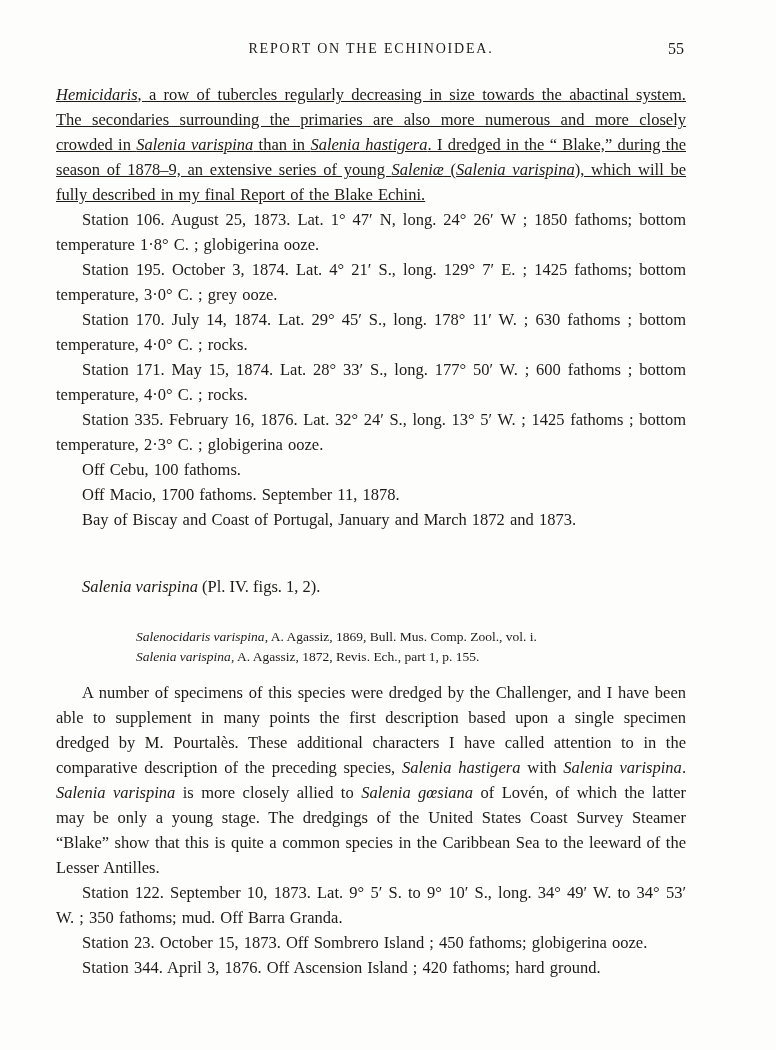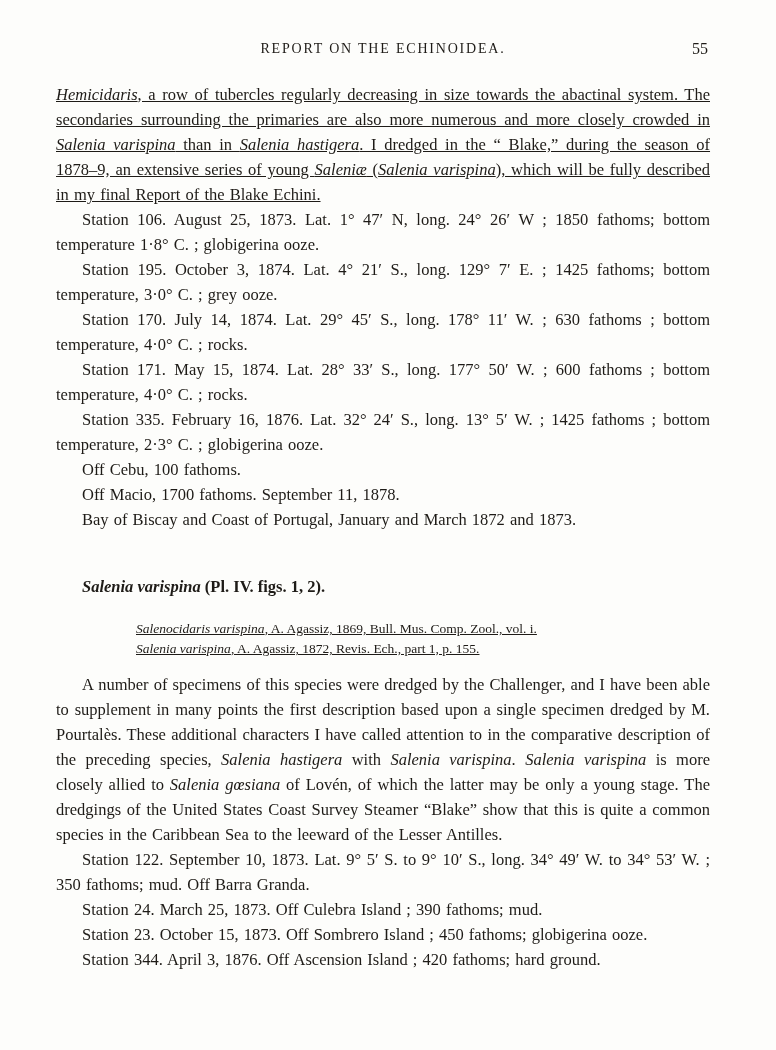--- a/index.html
+++ b/index.html
@@ -7,21 +7,21 @@
     padding: 0;
     background: #f4f3ef;
   }
   .page {
     position: relative;
     width: 776px;
     height: 1050px;
     box-sizing: border-box;
     margin: 0 auto;
     background: #fdfdfb;
-    padding: 40px 66px 0 56px;
+    padding: 40px 90px 0 56px;
     font-family: "Liberation Serif", "DejaVu Serif", serif;
     font-size: 16.5px;
     line-height: 25px;
     color: #1e1b17;
   }
   .running-header {
     position: relative;
     text-align: center;
     font-size: 14px;
     letter-spacing: 1.8px;
@@ -38,31 +38,29 @@
   }
   p { margin: 0; }
   .par {
     text-align: justify;
     text-indent: 26px;
     word-spacing: 1px;
   }
   .par.noindent { text-indent: 0; text-decoration: underline; }
   .heading {
     margin-top: 42px;
-    margin-bottom: 20px;
+    margin-bottom: 28px;
     text-indent: 26px;
     text-align: left;
-    font-weight: bold;
   }
   .cite {
     margin-left: 80px;
     font-size: 13.5px;
     line-height: 20px;
     text-align: left;
-    text-decoration: underline;
   }
   .after-cites { margin-top: 13px; }
   .it { font-style: italic; }
 </style>
 </head>
 <body>
 
 <main class="page">
 
   <header class="running-header">
@@ -83,17 +81,16 @@
   <p class="par"><span>Bay of Biscay and Coast of Portugal, January and March 1872 and 1873.</span></p>
 
   <p class="heading"><span class="it">Salenia varispina</span><span> (Pl. IV. figs. 1, 2).</span></p>
 
   <p class="cite"><span class="it">Salenocidaris varispina</span><span>, A. Agassiz, 1869, Bull. Mus. Comp. Zool., vol. i.</span></p>
   <p class="cite"><span class="it">Salenia varispina</span><span>, A. Agassiz, 1872, Revis. Ech., part 1, p. 155.</span></p>
 
   <p class="par after-cites"><span>A number of specimens of this species were dredged by the Challenger, and I have been able to supplement in many points the first description based upon a single specimen dredged by M. Pourtalès.  These additional characters I have called attention to in the comparative description of the preceding species, </span><span class="it">Salenia hastigera</span><span> with </span><span class="it">Salenia varispina</span><span>.  </span><span class="it">Salenia varispina</span><span> is more closely allied to </span><span class="it">Salenia gœsiana</span><span> of Lovén, of which the latter may be only a young stage.  The dredgings of the United States Coast Survey Steamer “Blake” show that this is quite a common species in the Caribbean Sea to the leeward of the Lesser Antilles.</span></p>
 
   <p class="par"><span>Station 122.  September 10, 1873.  Lat. 9° 5′ S. to 9° 10′ S., long. 34° 49′ W. to 34° 53′ W. ; 350 fathoms; mud.  Off Barra Granda.</span></p>
-  <p class="par"><span>Station 24.  March 25, 1873.  Off Culebra Island ; 390 fathoms; mud.</span></p>
   <p class="par"><span>Station 23.  October 15, 1873.  Off Sombrero Island ; 450 fathoms; globigerina ooze.</span></p>
   <p class="par"><span>Station 344.  April 3, 1876.  Off Ascension Island ; 420 fathoms; hard ground.</span></p>
 
 </main>
 
 </body></html>

